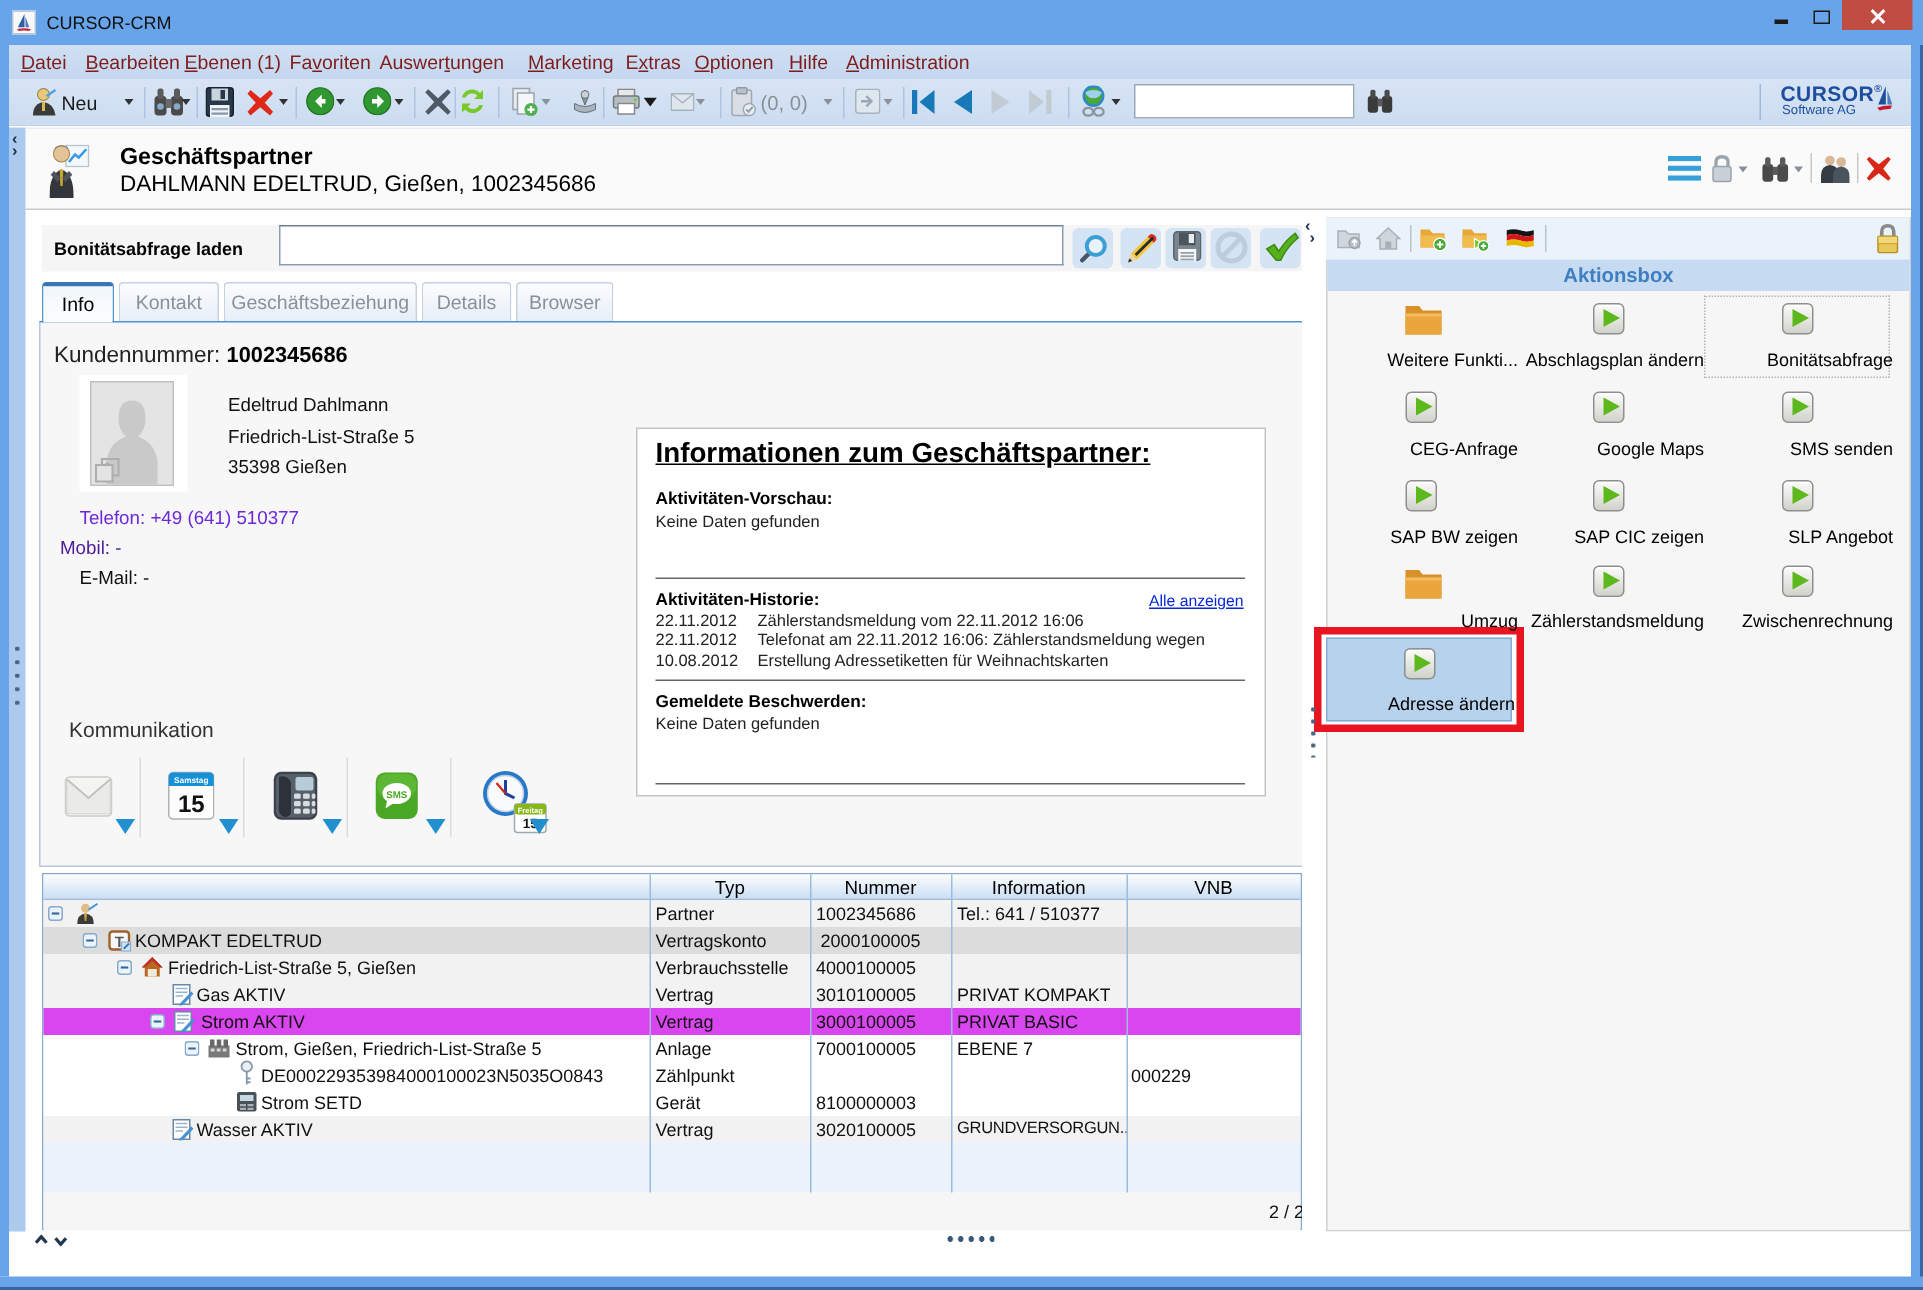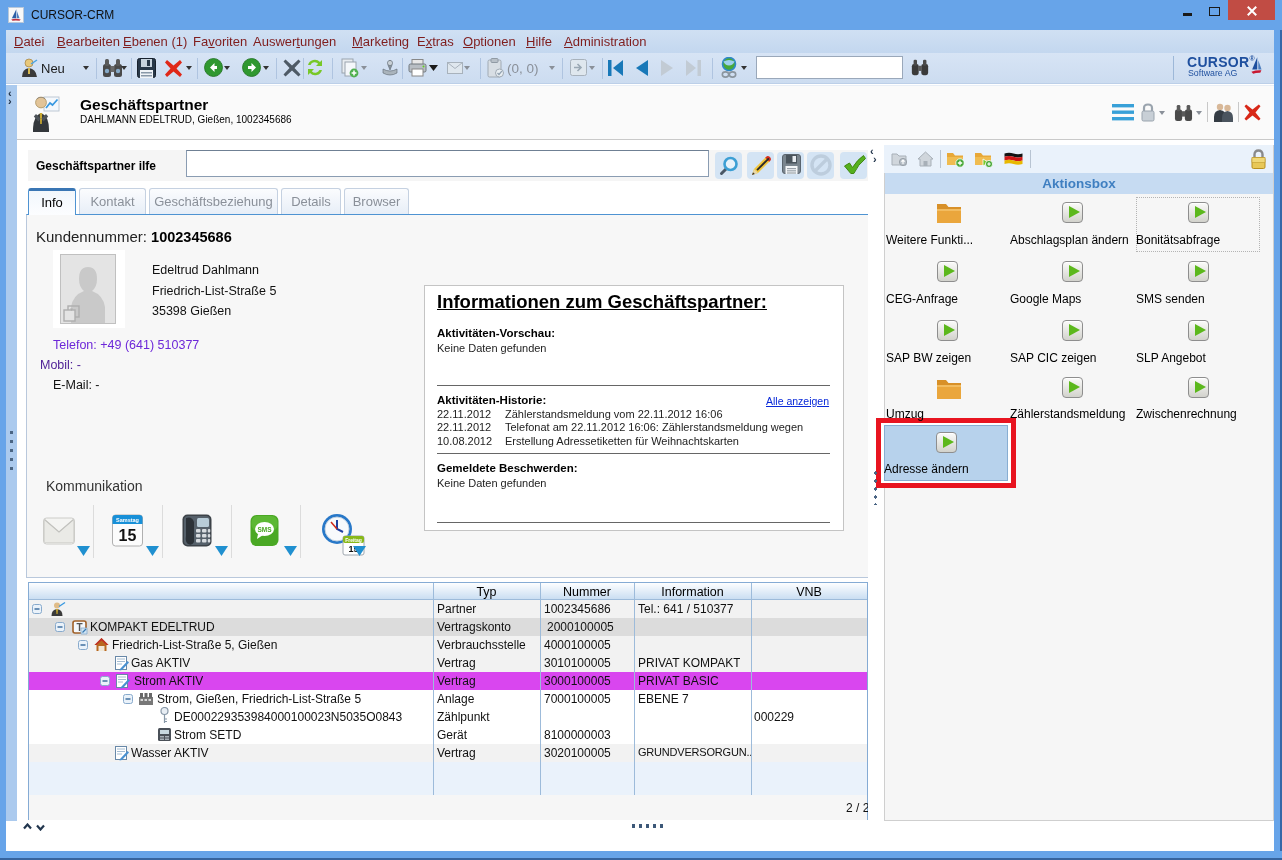--- a/index.html
+++ b/index.html
@@ -21,21 +21,21 @@
 .tddg { border-top-color:#8a9099; }
 #leftborder { left:0; top:30px; width:6px; height:821px; background:#67a4e9; }
 #leftsplit { left:6px; top:85px; width:11px; height:747px; background:#abcaee; }
 #rightborder { left:1274px; top:30px; width:8px; height:830px; background:#67a4e9; border-right:2px solid #3568a8; }
 #bottomband { left:6px; top:821px; width:1268px; height:30px; background:#fff; }
 #bottombar { left:0; top:851px; width:1282px; height:9px; background:#67a4e9; border-bottom:2px solid #36649f; }
 
 #mainbg { left:17px; top:85px; width:863px; height:736px; background:#fff; }
 #header { left:17px; top:85px; width:1257px; height:55px; background:#fafafa; border-top:1px solid #e8eef6; border-bottom:1px solid #c9c9c9; }
 #hdrtitle { left:80px; top:96px; font-size:15.5px; font-weight:bold; color:#000; }
-#hdrsub { left:80px; top:114px; font-size:10px; color:#000; }
+#hdrsub { left:80px; top:114px; font-size:15px; color:#000; }
 #subpanel { left:17px; top:141px; width:863px; height:679px; background:#fff; }
 #ldrow { left:28px; top:150px; width:845px; height:31px; background:#f5f5f5; }
 #midgap { left:868px; top:141px; width:16px; height:679px; background:#fff; }
 #rightpanel { left:884px; top:145px; width:390px; height:676px; background:#f6f6f6; border:1px solid #cfcfcf; }
 #rptoolbar { left:884px; top:145px; width:389px; height:28px; background:#eaf2fb; }
 #akthdr { left:885px; top:173px; width:388px; height:21px; background:#c6dbf2; text-align:center; font-size:13.5px; font-weight:bold; color:#3f7fc1; padding-top:3px; }
 
 #ldlabel { left:36px; top:159px; font-size:12px; font-weight:bold; color:#000; }
 #ldinput { left:186px; top:150px; width:523px; height:27px; background:#fff; border:1px solid #8a9cb2; border-top-color:#6f8094; }
 .sbtn { position:absolute; top:152px; width:27px; height:27px; background:#d4e4f4; border-radius:4px; }
@@ -51,21 +51,21 @@
 
 #tblwrap { left:28px; top:582px; width:840px; height:238px; background:#fff; border:1px solid #85abd4; }
 #tblhdr { left:29px; top:583px; width:838px; height:17px; background:linear-gradient(#fdfeff,#cadef2); border-bottom:1px solid #9dbbda; font-size:12.5px; color:#000; }
 .th { position:absolute; top:2px; text-align:center; }
 .trow { position:absolute; left:29px; width:838px; height:18px; font-size:12px; color:#111; }
 .tcell { position:absolute; top:2px; white-space:nowrap; overflow:hidden; }
 .colline { position:absolute; width:1px; background:#9dbbda; }
 
 .play { position:absolute; width:21px; height:21px; border:1px solid #8e8e8e; border-radius:4px; background:linear-gradient(#fbfbfa,#d2d2cc); box-shadow:inset 0 1px 0 #fff; }
 .tri { width:0; height:0; border-left:11px solid #5cb81c; border-top:6.5px solid transparent; border-bottom:6.5px solid transparent; margin:3px 0 0 6px; }
-.aklabel { position:absolute; width:126px; text-align:left; font-size:12px; color:#000; white-space:nowrap; }
+.aklabel { position:absolute; width:126px; text-align:right; font-size:12px; color:#000; white-space:nowrap; }
 </style>
 </head>
 <body>
 
 <div id="titlebar" class="abs"></div>
 <div id="appicon" class="abs"></div>
 <div id="apptitle" class="abs">CURSOR-CRM</div>
 <div id="btnmin" class="abs" style="left:1183px;top:13px;width:9px;height:2.5px;background:#1a1a1a"></div>
 <div id="btnmax" class="abs" style="left:1209px;top:7px;width:11px;height:9px;border:1.8px solid #1a1a1a"></div>
 <div id="btnclose" class="abs"></div>
@@ -286,21 +286,21 @@
 <div class="abs" style="left:1238px;top:102px;width:1px;height:20px;background:#c8c8c8"></div>
 <svg class="abs" style="left:1244px;top:104px" width="17" height="17" viewBox="0 0 17 17">
     <path d="M2.2 0.5 L8.5 5.5 L14.8 0.5 L16.5 2.2 L11.5 8.5 L16.5 14.8 L14.8 16.5 L8.5 11.5 L2.2 16.5 L0.5 14.8 L5.5 8.5 L0.5 2.2 Z" fill="#d82818"></path>
   </svg>
 
 <div class="abs" style="left:8px;top:87px;font-size:11px;color:#1c2f46;font-weight:bold;z-index:50">‹</div>
 <div class="abs" style="left:8px;top:95px;font-size:11px;color:#1c2f46;font-weight:bold;z-index:50">›</div>
 <div class="abs" style="left:10px;top:428px;width:3px;height:46px;background-image:radial-gradient(circle 1.6px, #4a6584 1.5px, transparent 1.6px);background-size:3px 9px;background-repeat:repeat-y;z-index:50"></div>
 <div id="subpanel" class="abs"></div>
 <div id="ldrow" class="abs"></div>
-<div id="ldlabel" class="abs">Geschäftspartner ilfe</div>
+<div id="ldlabel" class="abs">Bonitätsabfrage laden</div>
 <div id="ldinput" class="abs"></div>
 
 <div class="sbtn" style="left:715px"></div>
 <div class="sbtn" style="left:747px"></div>
 <div class="sbtn" style="left:777px"></div>
 <div class="sbtn" style="left:807px"></div>
 <div class="sbtn" style="left:840px"></div>
 <svg class="abs" style="left:719px;top:156px" width="20" height="20" viewBox="0 0 20 20">
     <path d="M7 13 L2.5 17.5" stroke="#4a5866" stroke-width="3" stroke-linecap="round"></path>
     <circle cx="11.5" cy="8" r="6" fill="#e8f2fa" stroke="#3d9fd4" stroke-width="2.6"></circle>

